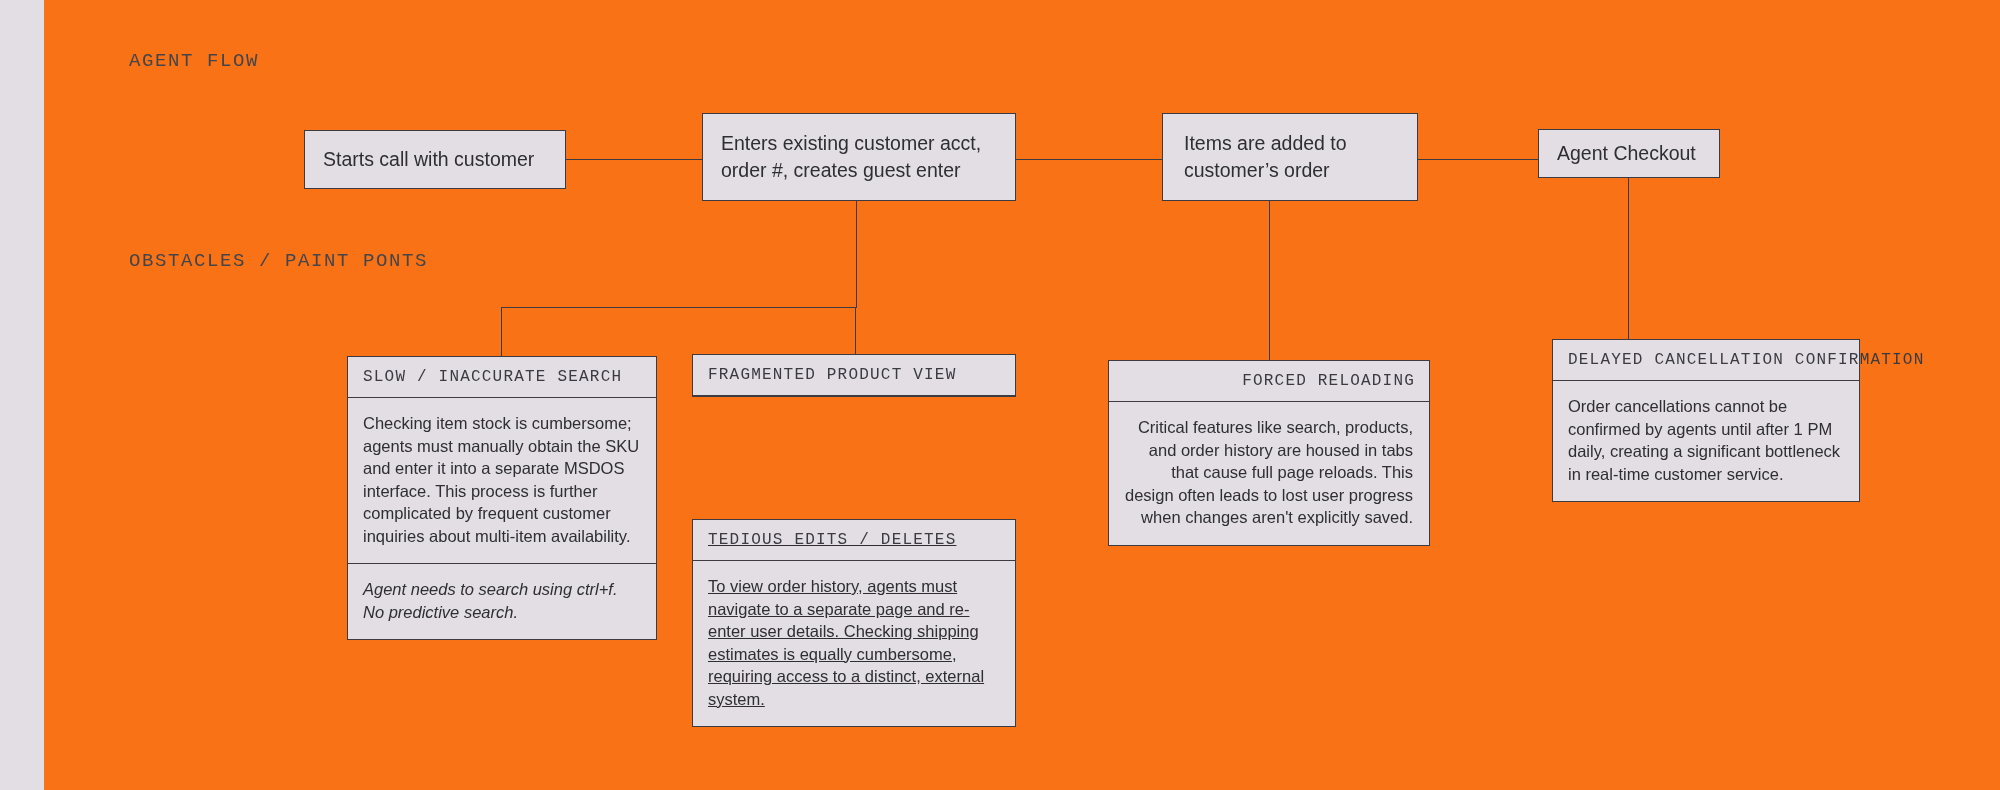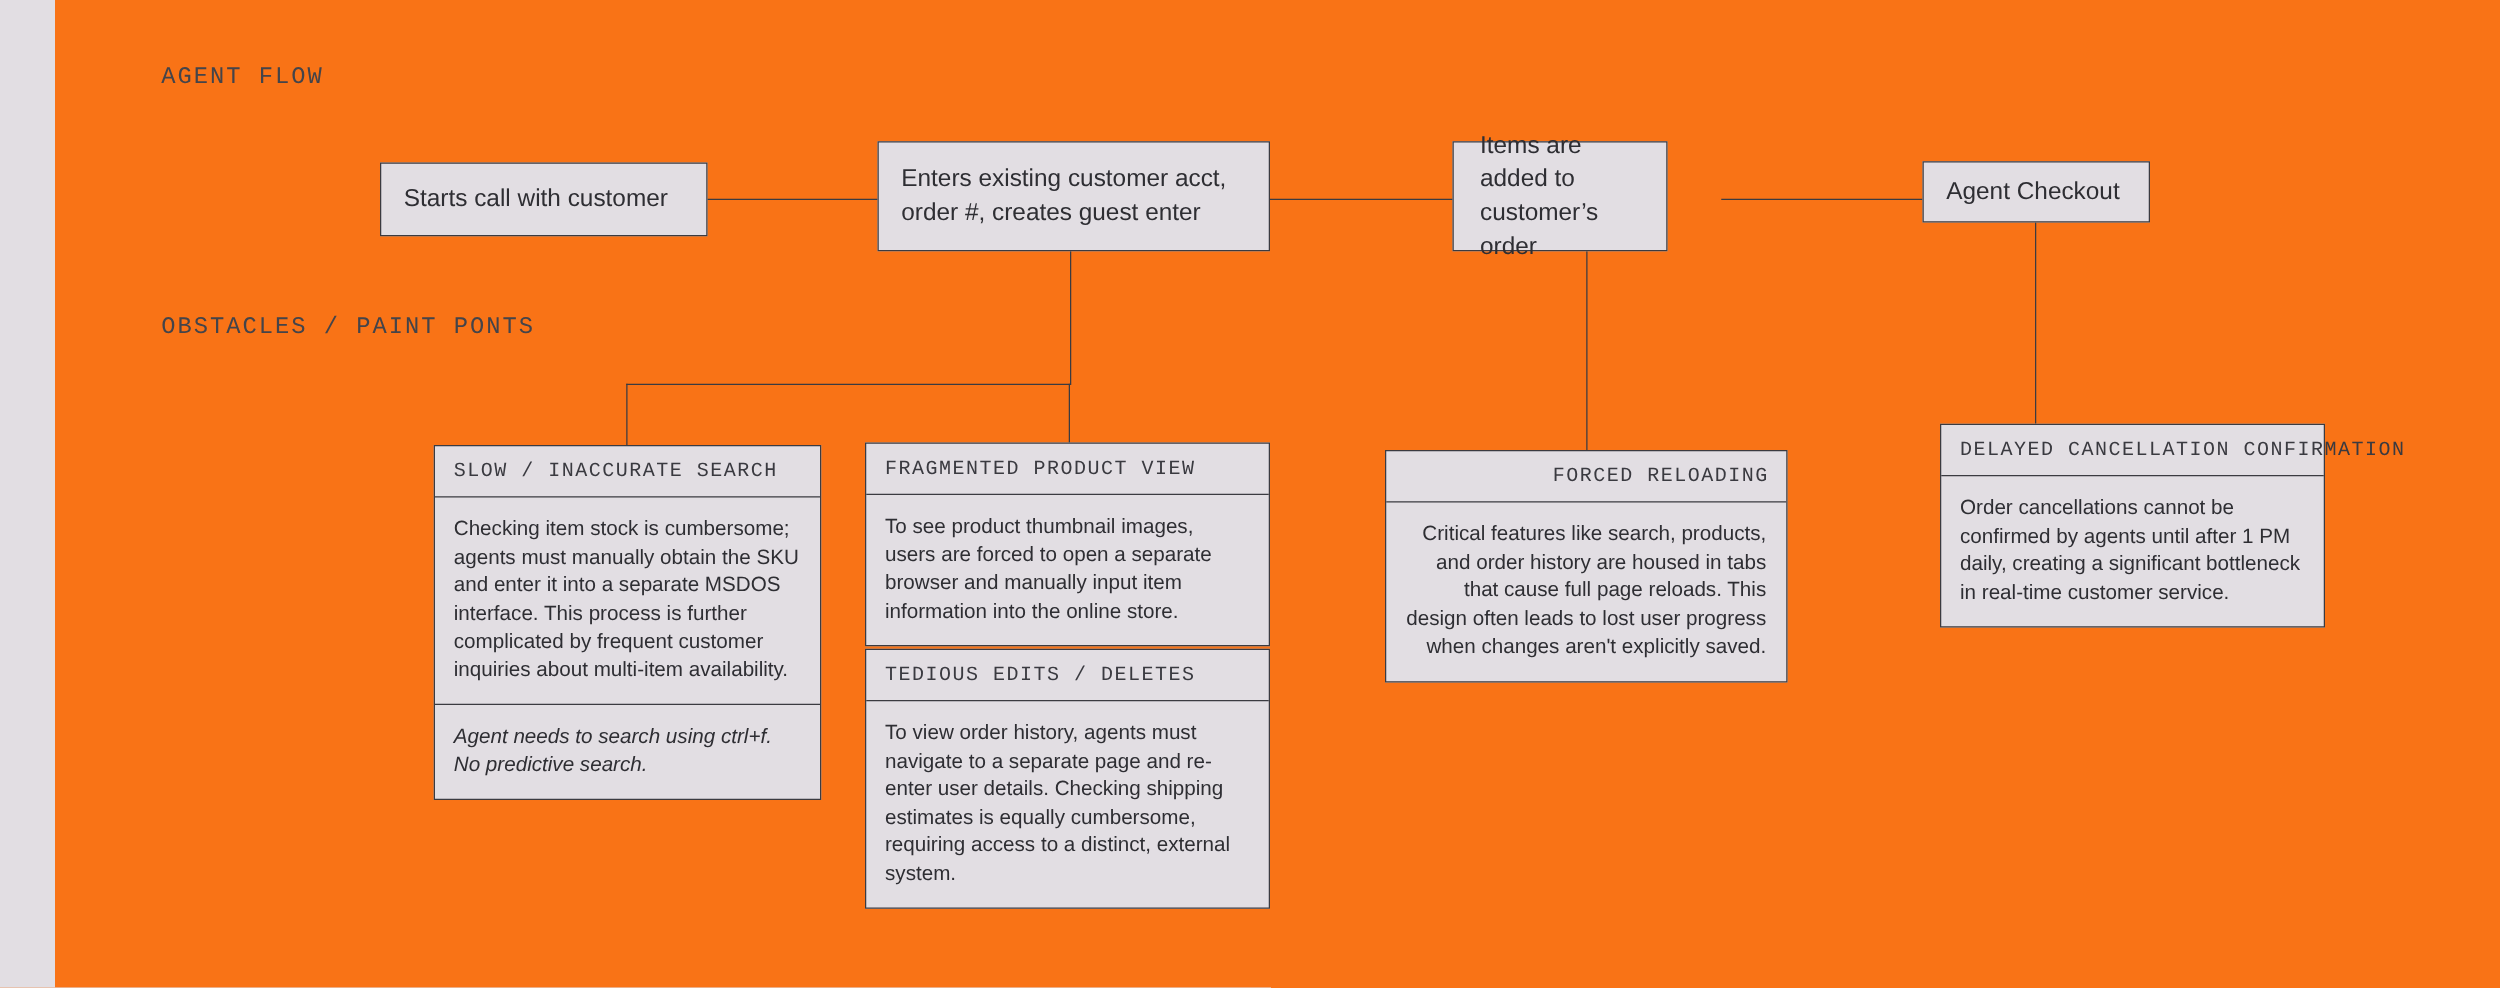--- a/index.html
+++ b/index.html
@@ -118,40 +118,39 @@
   <div class="conn-v" style="left:1584px; top:177px; height:162px;"></div>
 
   <div class="flow-box" style="left:260px; top:130px; width:262px; height:59px;">
     <span class="flow-box-label">Starts call with customer</span>
   </div>
 
   <div class="flow-box" style="left:658px; top:113px; width:314px; height:88px;">
     <span class="flow-box-label">Enters existing customer acct, order #, creates guest enter</span>
   </div>
 
-  <div class="flow-box" style="left:1118px; top:113px; width:172px; height:88px;padding-left:21px;">
+  <div class="flow-box" style="left:1118px; top:113px; width:256px; height:88px;padding-left:21px;">
     <span class="flow-box-label">Items are added to customer’s order</span>
   </div>
 
   <div class="flow-box" style="left:1494px; top:129px; width:182px; height:49px;">
     <span class="flow-box-label">Agent Checkout</span>
   </div>
 
   <div class="card" style="left:303px; top:356px; width:310px;">
     <div class="card-header">SLOW / INACCURATE SEARCH</div>
     <div class="card-body">Checking item stock is cumbersome; agents must manually obtain the SKU and enter it into a separate MSDOS interface. This process is further complicated by frequent customer inquiries about multi-item availability.</div>
     <div class="card-body">Agent needs to search using ctrl+f. No predictive search.</div>
   </div>
 
   <div class="card" style="left:648px; top:354px; width:324px;">
     <div class="card-header">FRAGMENTED PRODUCT VIEW</div>
-    <div class="card-body">To see product thumbnail images, users are forced to open a separate browser and manually input item information into the online store.</div>
   </div>
 
-  <div class="card" style="left:648px; top:519px; width:324px;">
+  <div class="card" style="left:648px; top:519px; width:324px;text-decoration:underline;">
     <div class="card-header">TEDIOUS EDITS / DELETES</div>
     <div class="card-body">To view order history, agents must navigate to a separate page and re-enter user details. Checking shipping estimates is equally cumbersome, requiring access to a distinct, external system.</div>
   </div>
 
   <div class="card" style="left:1064px; top:360px; width:322px;text-align:right;">
     <div class="card-header">FORCED RELOADING</div>
     <div class="card-body">Critical features like search, products, and order history are housed in tabs that cause full page reloads. This design often leads to lost user progress when changes aren't explicitly saved.</div>
   </div>
 
   <div class="card" style="left:1508px; top:339px; width:308px;">

